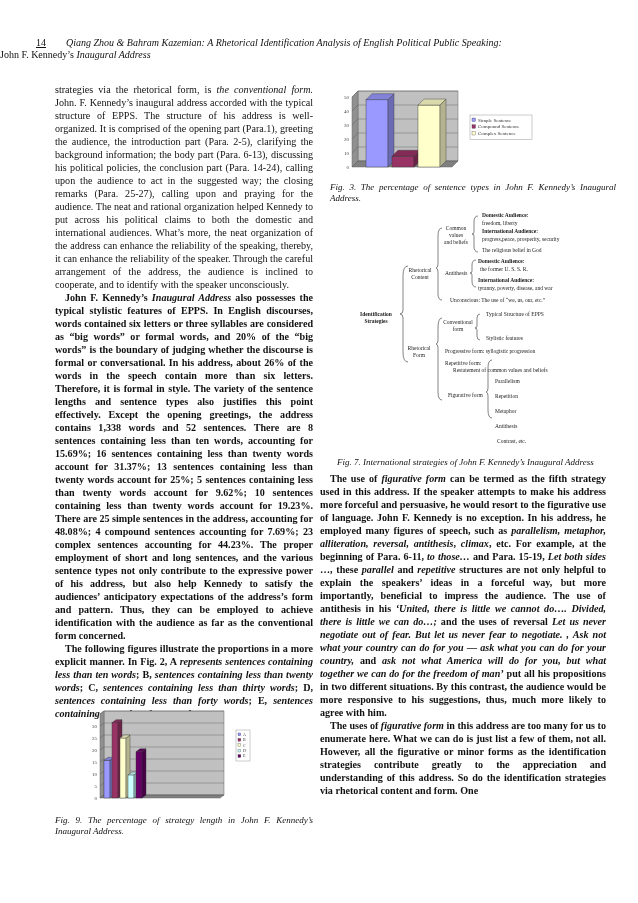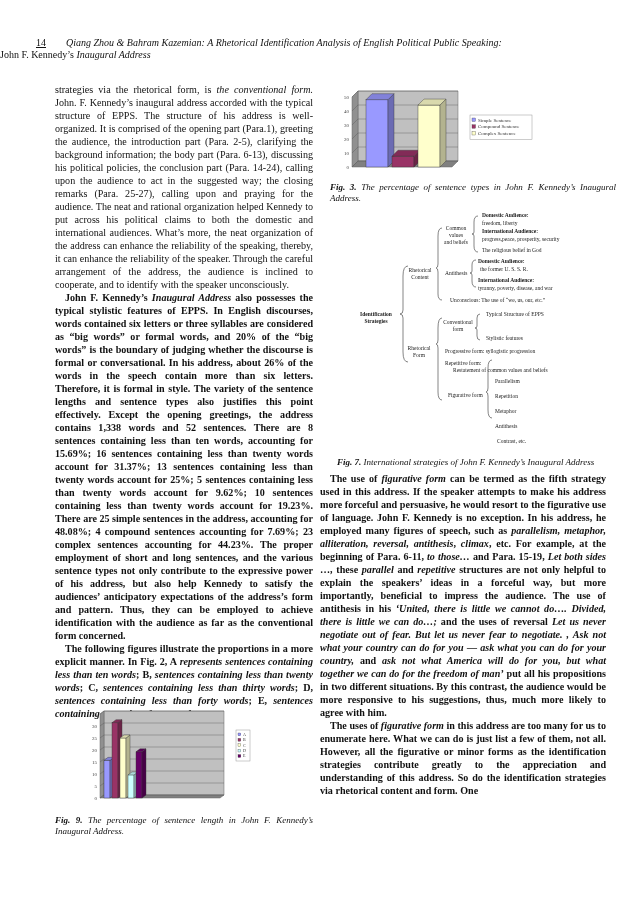--- a/index.html
+++ b/index.html
@@ -8,21 +8,21 @@
   .header { position:absolute; top:37px; left:0; width:638px; font-size:10px; line-height:12px; }
   .header .pn { position:absolute; left:36px; top:0;text-decoration:underline; }
   .header .t1 { position:absolute; left:66px; top:0; white-space:nowrap;font-style:italic; }
   .header .t2 { position:absolute; left:0; width:638px; top:12px; text-align:left; }
   .col { position:absolute; font-size:10.1px; line-height:13px; text-align:justify; }
   .col p { margin:0; }
   .ind { text-indent:10px;font-weight:bold; }
   .left { left:55px; top:72px; width:258px;margin-top:11px; }
   .right { left:320px; top:472px; width:286px; }
   .cap { position:absolute; font-size:9px; line-height:11px; font-style:italic; text-align:justify; }
-  .cap b { font-weight:bold; }
+  .cap b { font-weight:normal; }
   svg text { font-family:"Liberation Serif", serif; }
 </style>
 </head>
 <body>
 
 <div class="header">
   <span class="pn">14</span>
   <span class="t1">Qiang Zhou &amp; Bahram Kazemian:  A Rhetorical Identification Analysis of English Political Public Speaking:</span>
   <div class="t2"><span>John F. Kennedy’s </span><i>Inaugural Address</i></div>
 </div>
@@ -81,21 +81,21 @@
     <text x="155" y="35.8" font-size="4" fill="#333" font-family="Liberation Mono, monospace">A</text>
     <rect x="150" y="38.4" width="2.8" height="2.8" fill="#993366" stroke="#333" stroke-width="0.3"></rect>
     <text x="155" y="41.199999999999996" font-size="4" fill="#333" font-family="Liberation Mono, monospace">B</text>
     <rect x="150" y="43.8" width="2.8" height="2.8" fill="#ffffcc" stroke="#333" stroke-width="0.3"></rect>
     <text x="155" y="46.599999999999994" font-size="4" fill="#333" font-family="Liberation Mono, monospace">C</text>
     <rect x="150" y="49.2" width="2.8" height="2.8" fill="#ccffff" stroke="#333" stroke-width="0.3"></rect>
     <text x="155" y="52" font-size="4" fill="#333" font-family="Liberation Mono, monospace">D</text>
     <rect x="150" y="54.6" width="2.8" height="2.8" fill="#660066" stroke="#333" stroke-width="0.3"></rect>
     <text x="155" y="57.4" font-size="4" fill="#333" font-family="Liberation Mono, monospace">E</text>
   </svg>
-<div class="cap" style="left:55px;top:815px;width:258px"><b>Fig. 9.</b><span> The percentage of sentence length in John F. Kennedy’s Inaugural Address.</span></div>
+<div class="cap" style="left:55px;top:815px;width:258px"><b>Fig. 9.</b><span> The percentage of strategy length in John F. Kennedy’s Inaugural Address.</span></div>
 
 <svg id="fig3" style="position:absolute;left:330px;top:85px" width="260" height="90">
     <polygon points="28,6 128,6 128,76 28,76" fill="#c0c0c0" stroke="#666" stroke-width="0.5"></polygon>
     <polygon points="22,12 28,6 28,76 22,82" fill="#909090" stroke="#666" stroke-width="0.5"></polygon>
     <polygon points="22,82 28,76 128,76 122,82" fill="#808080" stroke="#666" stroke-width="0.5"></polygon>
     <line x1="22" y1="82" x2="28" y2="76" stroke="#555" stroke-width="0.4"></line>
     <line x1="28" y1="76" x2="128" y2="76" stroke="#555" stroke-width="0.4"></line>
     <text x="19" y="84" text-anchor="end" font-size="5" fill="#444">0</text>
     <line x1="22" y1="68" x2="28" y2="62" stroke="#555" stroke-width="0.4"></line>
     <line x1="28" y1="62" x2="128" y2="62" stroke="#555" stroke-width="0.4"></line>

